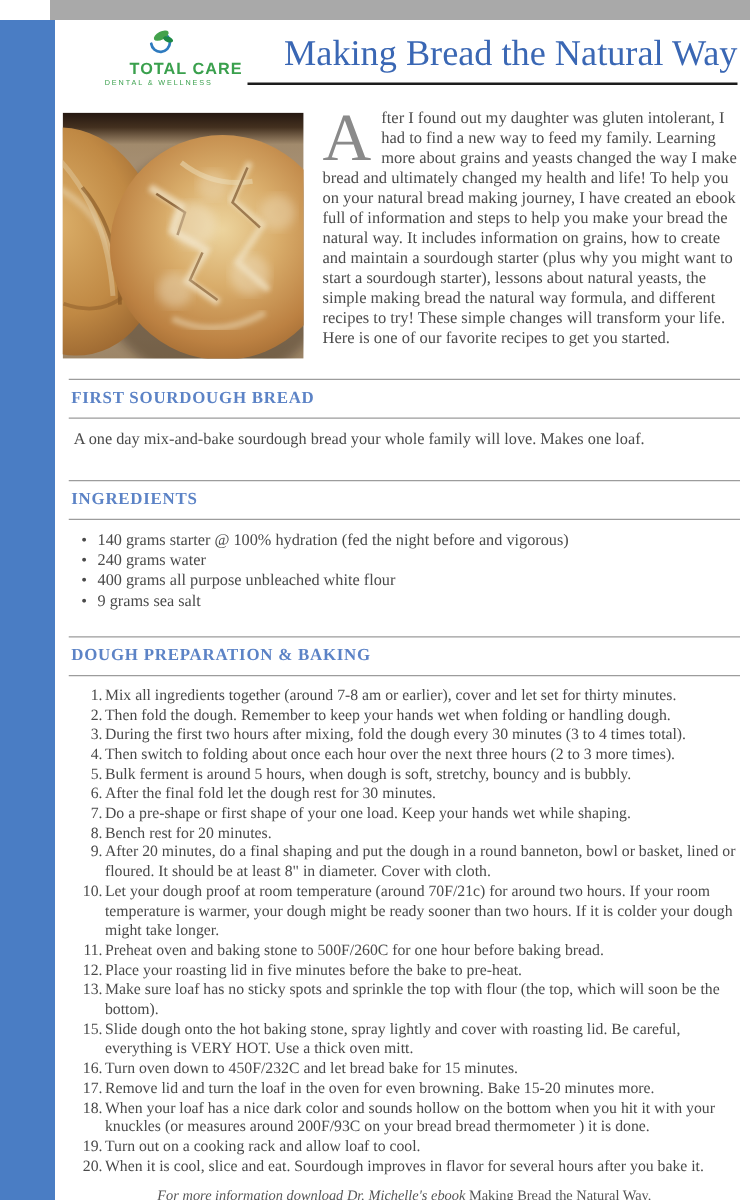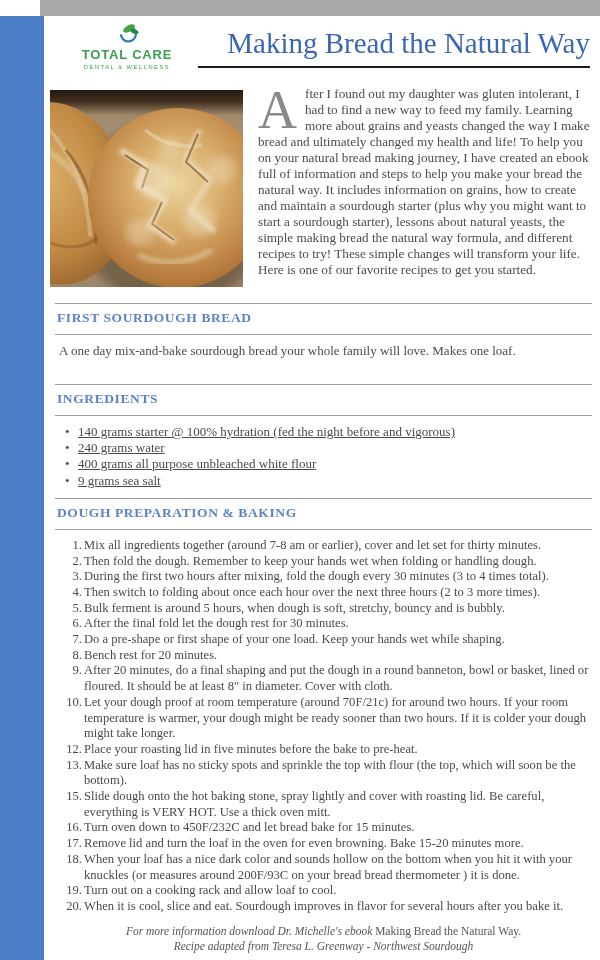--- a/index.html
+++ b/index.html
@@ -9,21 +9,21 @@
     font-family:"Liberation Serif", serif;
     -webkit-font-smoothing:antialiased;
   }
   .gray-strip{position:absolute;left:40px;top:0;width:560px;height:16px;background:#a9a9a9;}
   .blue-bar{position:absolute;left:0;top:16px;width:44px;height:944px;background:#4a7dc4;}
 
   
   .logo{position:absolute;left:60px;top:22px;width:134px;text-align:center;
         font-family:"Liberation Sans", sans-serif;}
   .logo-icon{display:block;margin:0 auto 2px auto;width:30px;height:24px;}
-  .logo-name{color:#3aa04d;font-size:13px;font-weight:bold;letter-spacing:0.8px;line-height:14px;}
+  .logo-name{color:#3aa04d;font-size:13px;font-weight:bold;letter-spacing:0.8px;line-height:14px;text-align:right;}
   .logo-tagline{color:#3aa04d;font-size:5.8px;letter-spacing:1.5px;margin-top:2px;}
 
   .page-title{
     position:absolute;left:198px;top:26px;width:392px;
     text-align:right;color:#3a67b4;font-size:29px;line-height:34px;
     border-bottom:2px solid #1c1c1c;padding-bottom:6px;
   }
 
   
   .bread{position:absolute;left:50px;top:90px;width:193px;height:197px;overflow:hidden;}
@@ -34,21 +34,21 @@
          font-size:13.2px;line-height:16px;color:#4c4c4c;}
   .dropcap{float:left;font-size:54px;line-height:42px;color:#8a8a8a;margin:3px 8px 0 0;}
 
   
   .content{position:absolute;left:55px;top:303px;width:537px;color:#4a4a4a;}
   .rule{border:none;border-top:1px solid #9c9c9c;margin:0;height:0;}
   .section-h{color:#5c83c6;font-size:13.5px;font-weight:bold;
              letter-spacing:0.6px;margin:6px 0 8px 2px;line-height:16px;}
   .desc{font-size:13px;line-height:14px;margin:9px 0 26px 4px;}
 
-  ul.ing{list-style:none;margin:8px 0 9px 0;padding:0;text-decoration:underline;}
+  ul.ing{list-style:none;margin:8px 0 20px 0;padding:0;}
   ul.ing li{position:relative;padding-left:23px;font-size:13px;line-height:16.2px;}
   ul.ing li::before{content:"\2022";position:absolute;left:10px;color:#4a4a4a;}
 
   ol.steps{list-style:none;margin:8px 0 0 0;padding:0;}
   ol.steps li{display:flex;font-size:12.6px;line-height:15.7px;}
   .step-num{flex:0 0 27px;text-align:right;}
   .step-text{flex:1;padding-left:2px;}
 
   .footer{margin-top:9px;text-align:center;font-size:11.5px;line-height:15px;color:#555;}
   .footer .it{font-style:italic;}
@@ -183,20 +183,24 @@
       </li>
     <li>
         <span class="step-num">9.</span>
         <span class="step-text">After 20 minutes, do a final shaping and put the dough in a round banneton, bowl or basket, lined or floured. It should be at least 8" in diameter. Cover with cloth.</span>
       </li>
     <li>
         <span class="step-num">10.</span>
         <span class="step-text">Let your dough proof at room temperature (around 70F/21c) for around two hours. If your room temperature is warmer, your dough might be ready sooner than two hours. If it is colder your dough might take longer.</span>
       </li>
     <li>
+        <span class="step-num">11.</span>
+        <span class="step-text">Preheat oven and baking stone to 500F/260C for one hour before baking bread.</span>
+      </li>
+    <li>
         <span class="step-num">12.</span>
         <span class="step-text">Place your roasting lid in five minutes before the bake to pre-heat.</span>
       </li>
     <li>
         <span class="step-num">13.</span>
         <span class="step-text">Make sure loaf has no sticky spots and sprinkle the top with flour (the top, which will soon be the bottom).</span>
       </li>
     <li>
         <span class="step-num">15.</span>
         <span class="step-text">Slide dough onto the hot baking stone, spray lightly and cover with roasting lid. Be careful, everything is VERY HOT. Use a thick oven mitt.</span>

